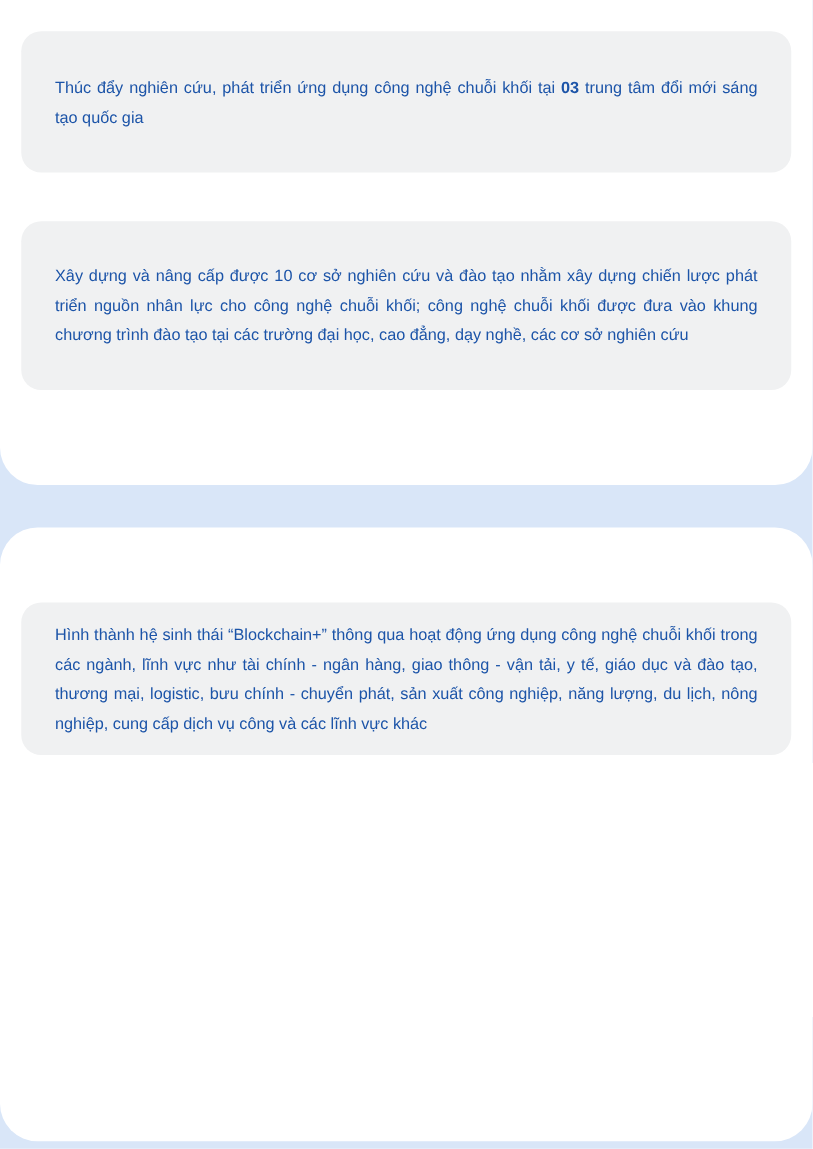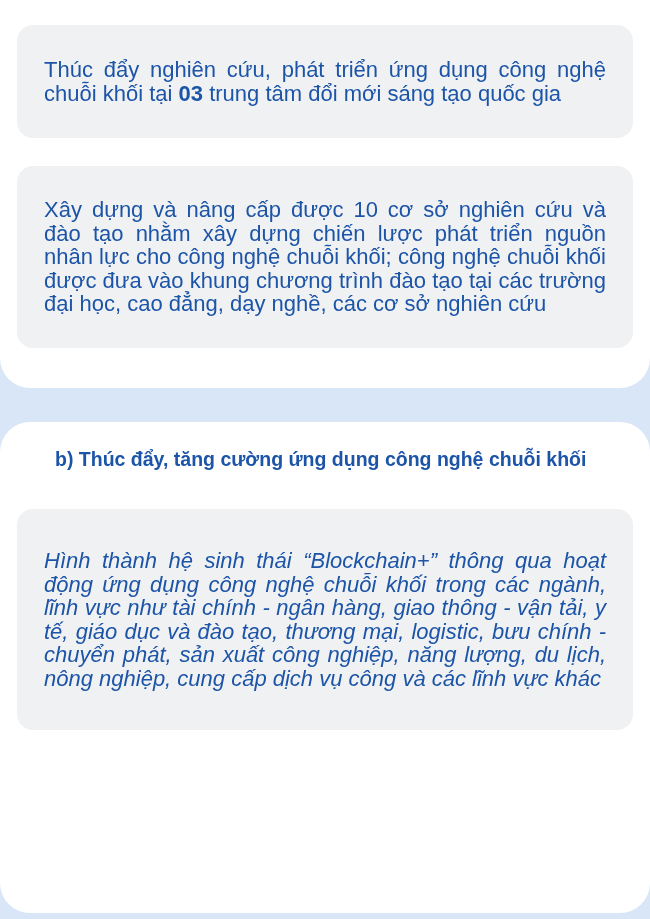--- a/index.html
+++ b/index.html
@@ -23,30 +23,30 @@
   .panel-bottom {
     margin-top: 34px;
     height: 491px;
     border-radius: 30px;
     padding: 25px 17px 0;
   }
   .card {
     background: var(--card-background, #f0f1f2);
     border-radius: 16px;
     color: var(--text-color, #1c54a8);
-    font-size: 22px;
+    font-size: 13px;
     line-height: 23.5px;
     text-align: justify;
     text-justify: inter-word;
   }
   .card p { margin: 0; }
   .card-research  { padding: 33px 27px; }
-  .card-training  { margin-top: 28px; padding: 32px 27px; }
+  .card-training  { margin-top: 39px; padding: 32px 27px; }
   .card-testbed   { padding: 27px; }
-  .card-ecosystem { margin-top: 23px; padding: 40px 27px; font-style: italic; }
+  .card-ecosystem { margin-top: 35px; padding: 14px 27px; }
   .section-heading {
     margin: 0 17px 38px 38px;
     color: var(--text-color, #1c54a8);
     font-size: 19.5px;
     line-height: 24px;
     font-weight: 700;
   }
   strong { font-weight: 700; }
 </style>
 </head>
@@ -57,19 +57,18 @@
   <section class="panel panel-top">
     <div class="card card-research">
       <p><span>Thúc đẩy nghiên cứu, phát triển ứng dụng công nghệ chuỗi khối tại </span><strong>03</strong><span> trung tâm đổi mới sáng tạo quốc gia</span></p>
     </div>
     <div class="card card-training">
       <p>Xây dựng và nâng cấp được 10 cơ sở nghiên cứu và đào tạo nhằm xây dựng chiến lược phát triển nguồn nhân lực cho công nghệ chuỗi khối; công nghệ chuỗi khối được đưa vào khung chương trình đào tạo tại các trường đại học, cao đẳng, dạy nghề, các cơ sở nghiên cứu</p>
     </div>
   </section>
 
   <section class="panel panel-bottom">
-    <h2 class="section-heading">b) Thúc đẩy, tăng cường ứng dụng công nghệ chuỗi khối</h2>
     <div class="card card-ecosystem">
       <p>Hình thành hệ sinh thái “Blockchain+” thông qua hoạt động ứng dụng công nghệ chuỗi khối trong các ngành, lĩnh vực như tài chính - ngân hàng, giao thông - vận tải, y tế, giáo dục và đào tạo, thương mại, logistic, bưu chính - chuyển phát, sản xuất công nghiệp, năng lượng, du lịch, nông nghiệp, cung cấp dịch vụ công và các lĩnh vực khác</p>
     </div>
   </section>
 
 </div>
 
 </body></html>

